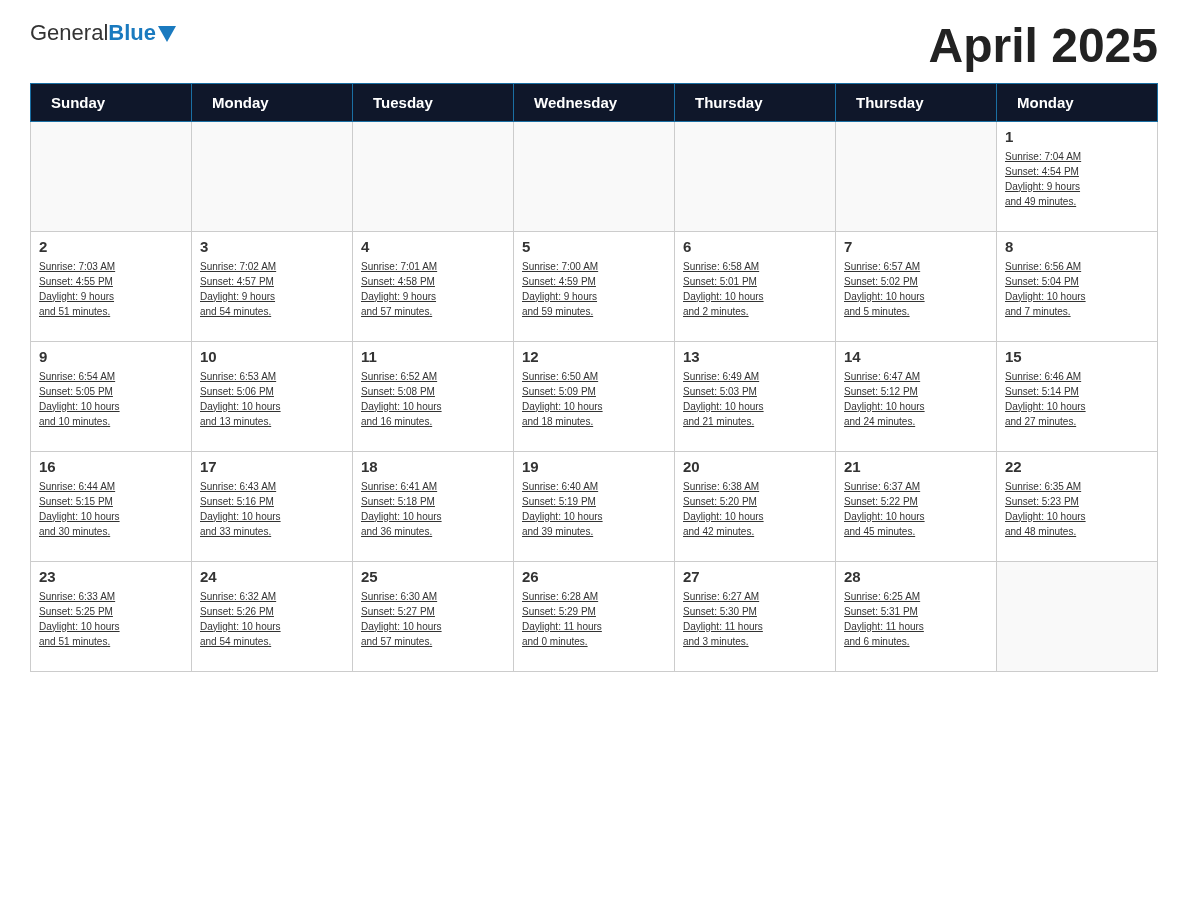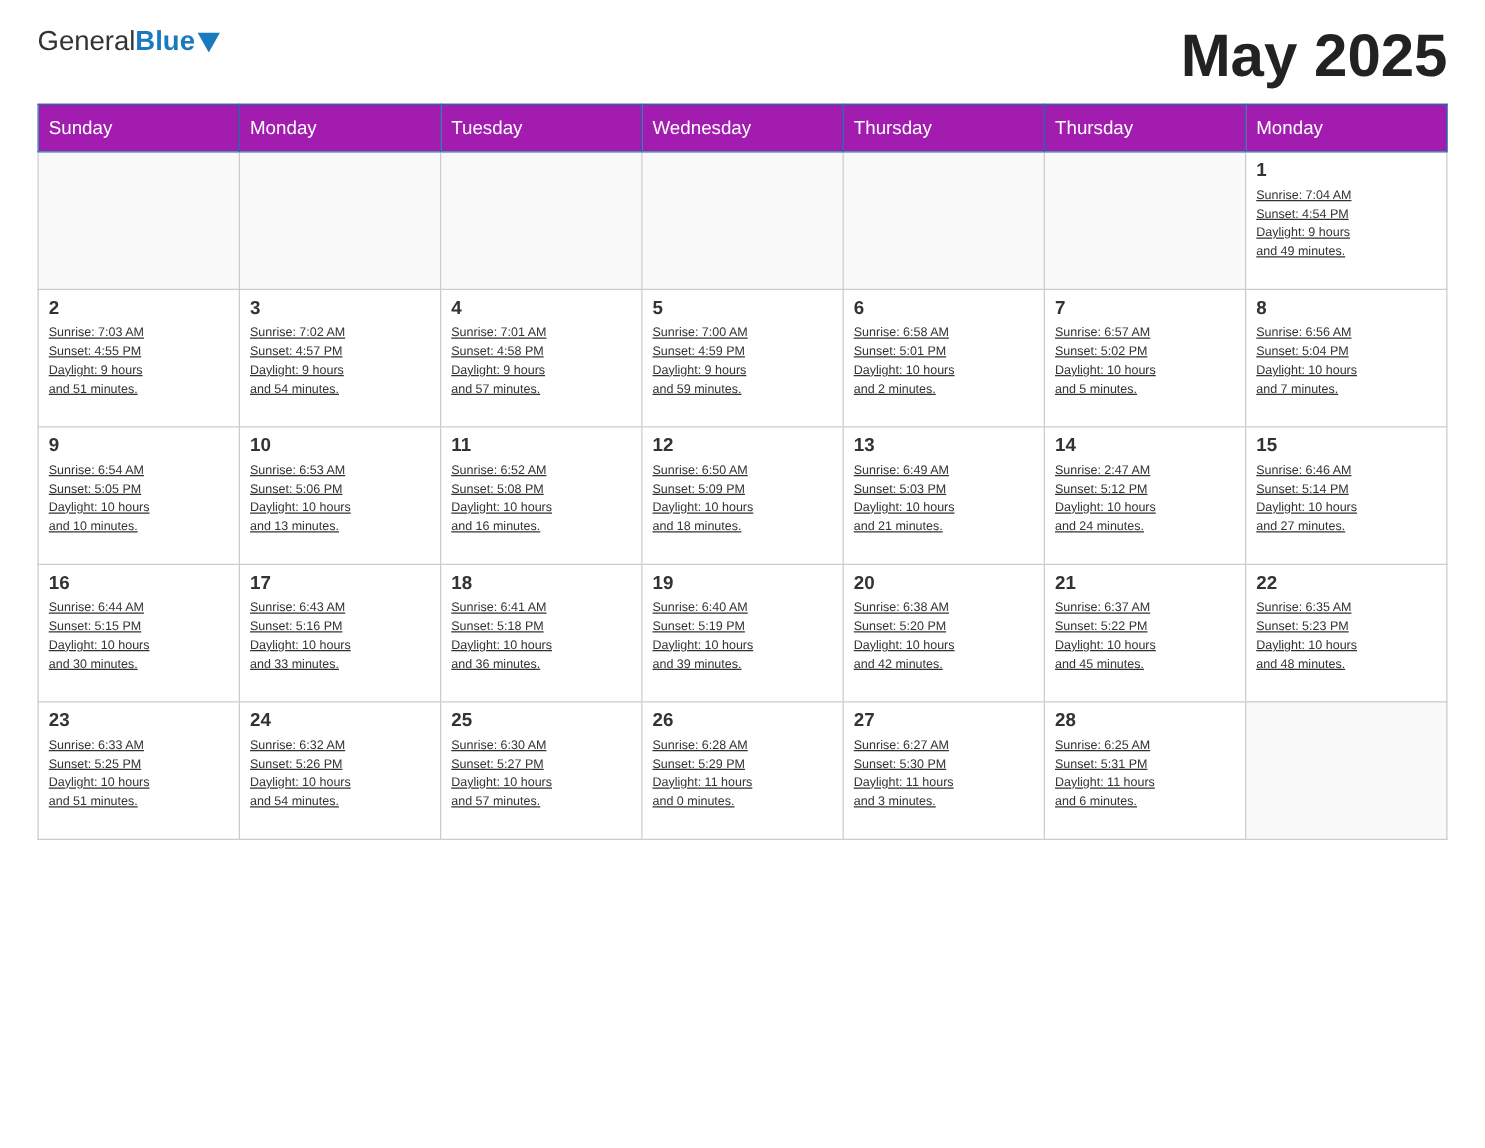--- a/index.html
+++ b/index.html
@@ -35,25 +35,25 @@
       font-size: 22px;
       color: #555;
       margin-top: 4px;
     }
     table {
       width: 100%;
       border-collapse: collapse;
       table-layout: fixed;
     }
     thead th {
-      background-color: #a21caf;
+      background-color: #0f172a;
       color: #fff;
       font-size: 15px;
-      font-weight: normal;
-      padding: 10px 8px;
+      font-weight: bold;
+      padding: 10px 20px;
       text-align: left;
       border: 1px solid #1a6fa3;
     }
     tbody td {
       border: 1px solid #ccc;
       vertical-align: top;
       padding: 6px 8px;
       min-height: 110px;
       height: 110px;
     }
@@ -101,21 +101,21 @@
       <span class="general">General</span>
       <span class="logo-blue-part">
         <span>Blue</span>
         <svg width="18" height="16" viewBox="0 0 18 16" style="margin-left:2px;margin-top:2px;">
           <polygon points="0,0 18,0 9,16" fill="#1a7abf"></polygon>
         </svg>
       </span>
     </div>
   </div>
   <div class="title-block">
-    <h1>May 2025</h1>
+    <h1>April 2025</h1>
   </div>
 </div>
 
 <table>
   <thead>
     <tr>
     <th>Sunday</th>
         <th>Monday</th>
         <th>Tuesday</th>
         <th>Wednesday</th>
@@ -222,21 +222,21 @@
         </td>
         <td>
           <span class="day-number">13</span>
           <div class="day-info" style="white-space: pre-line;">Sunrise: 6:49 AM
 Sunset: 5:03 PM
 Daylight: 10 hours
 and 21 minutes.</div>
         </td>
         <td>
           <span class="day-number">14</span>
-          <div class="day-info" style="white-space: pre-line;">Sunrise: 2:47 AM
+          <div class="day-info" style="white-space: pre-line;">Sunrise: 6:47 AM
 Sunset: 5:12 PM
 Daylight: 10 hours
 and 24 minutes.</div>
         </td>
         <td>
           <span class="day-number">15</span>
           <div class="day-info" style="white-space: pre-line;">Sunrise: 6:46 AM
 Sunset: 5:14 PM
 Daylight: 10 hours
 and 27 minutes.</div>

